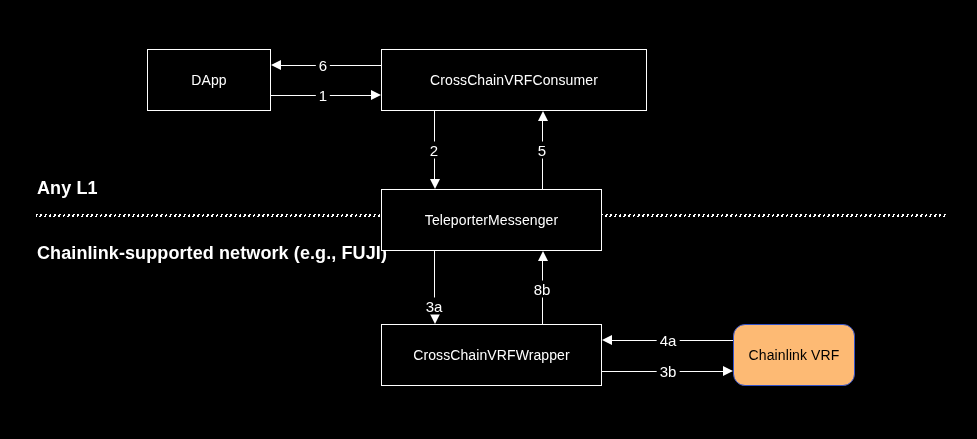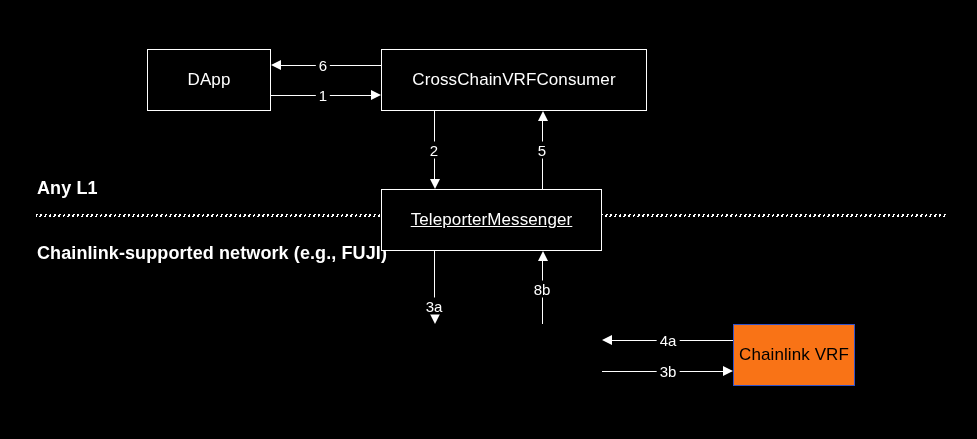--- a/index.html
+++ b/index.html
@@ -17,29 +17,30 @@
   }
   .node {
     position: absolute;
     box-sizing: border-box;
     display: flex;
     align-items: center;
     justify-content: center;
     border: 1px solid #ffffff;
     background: #000000;
     color: #ffffff;
-    font-size: 17px;
+    font-size: 14px;
     line-height: 1.2;
     text-align: center;
     letter-spacing: 0.1px;
   }
   .node.accent {
     border-color: #3352c8;
-    background: #f97316;
+    background: #fdba74;
     color: #000000;
+    border-radius: 12px;
   }
   .zone-label {
     position: absolute;
     color: #ffffff;
     font-size: 18px;
     font-weight: bold;
     white-space: nowrap;
     letter-spacing: 0.1px;
   }
   .divider {
@@ -105,24 +106,27 @@
   <div class="zone-label" style="left:37px; top:235px;margin-top:8px;">Chainlink-supported network (e.g., FUJI)</div>
 
   <div class="node" style="left:147px; top:49px; width:124px; height:62px;">
     <span>DApp</span>
   </div>
 
   <div class="node" style="left:381px; top:49px; width:266px; height:62px;">
     <span>CrossChainVRFConsumer</span>
   </div>
 
-  <div class="node" style="left:381px; top:189px; width:221px; height:62px;text-decoration:underline;">
+  <div class="node" style="left:381px; top:189px; width:221px; height:62px;">
     <span>TeleporterMessenger</span>
   </div>
 
+  <div class="node" style="left:381px; top:324px; width:221px; height:62px;">
+    <span>CrossChainVRFWrapper</span>
+  </div>
 
   <div class="node accent" style="left:733px; top:324px; width:122px; height:62px;">
     <span>Chainlink VRF</span>
   </div>
 
   <div class="edge-h" style="left:281px; top:65px; width:100px;"></div>
   <div class="arrow left" style="left:271px; top:60px;"></div>
   <div class="edge-label" style="left:323px; top:65px;">6</div>
 
   <div class="edge-h" style="left:271px; top:95px; width:100px;"></div>

